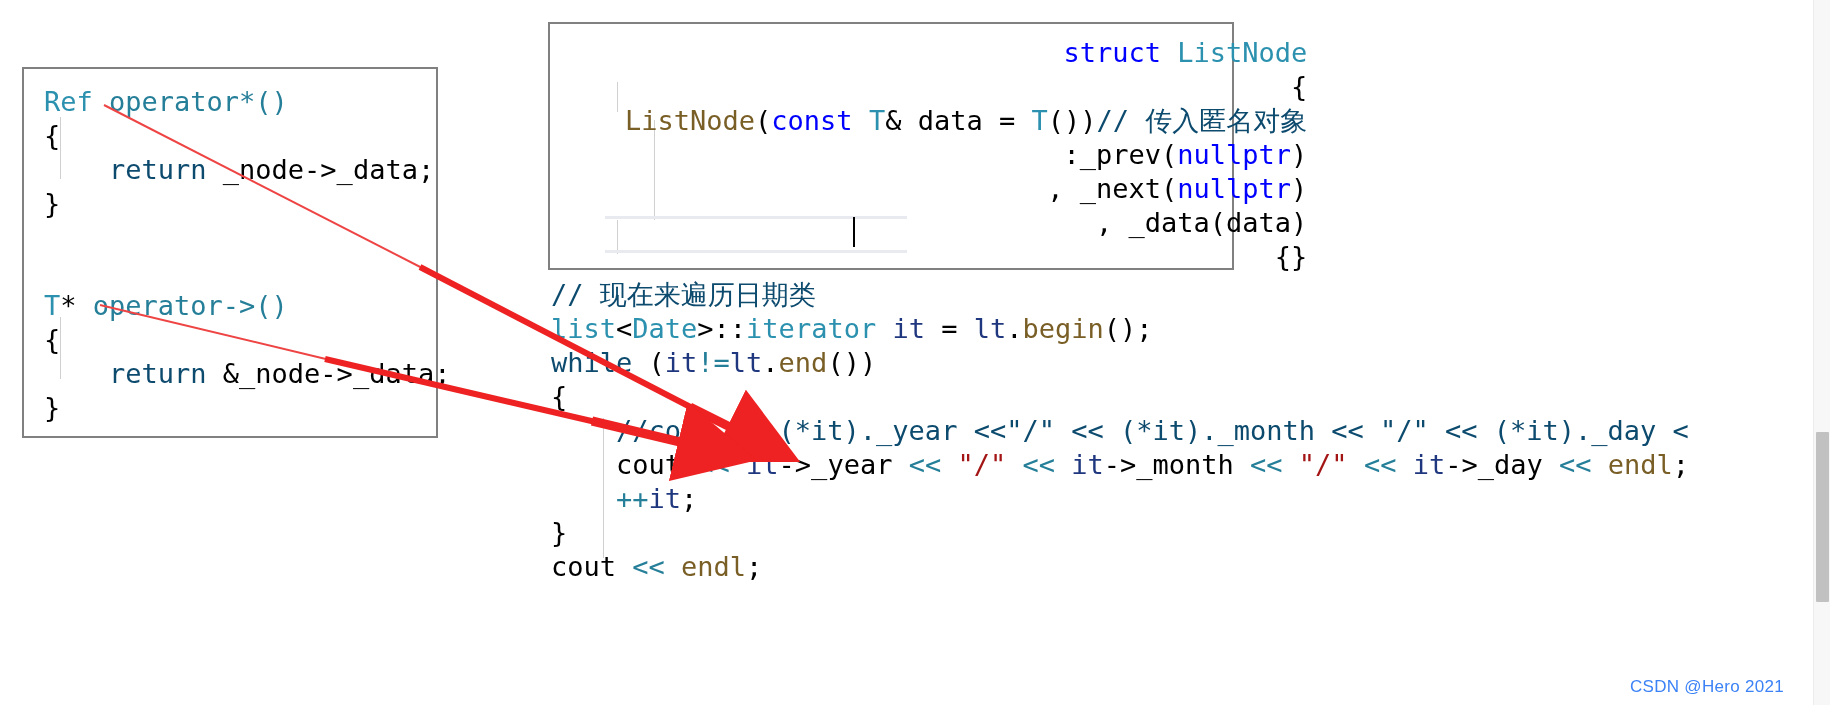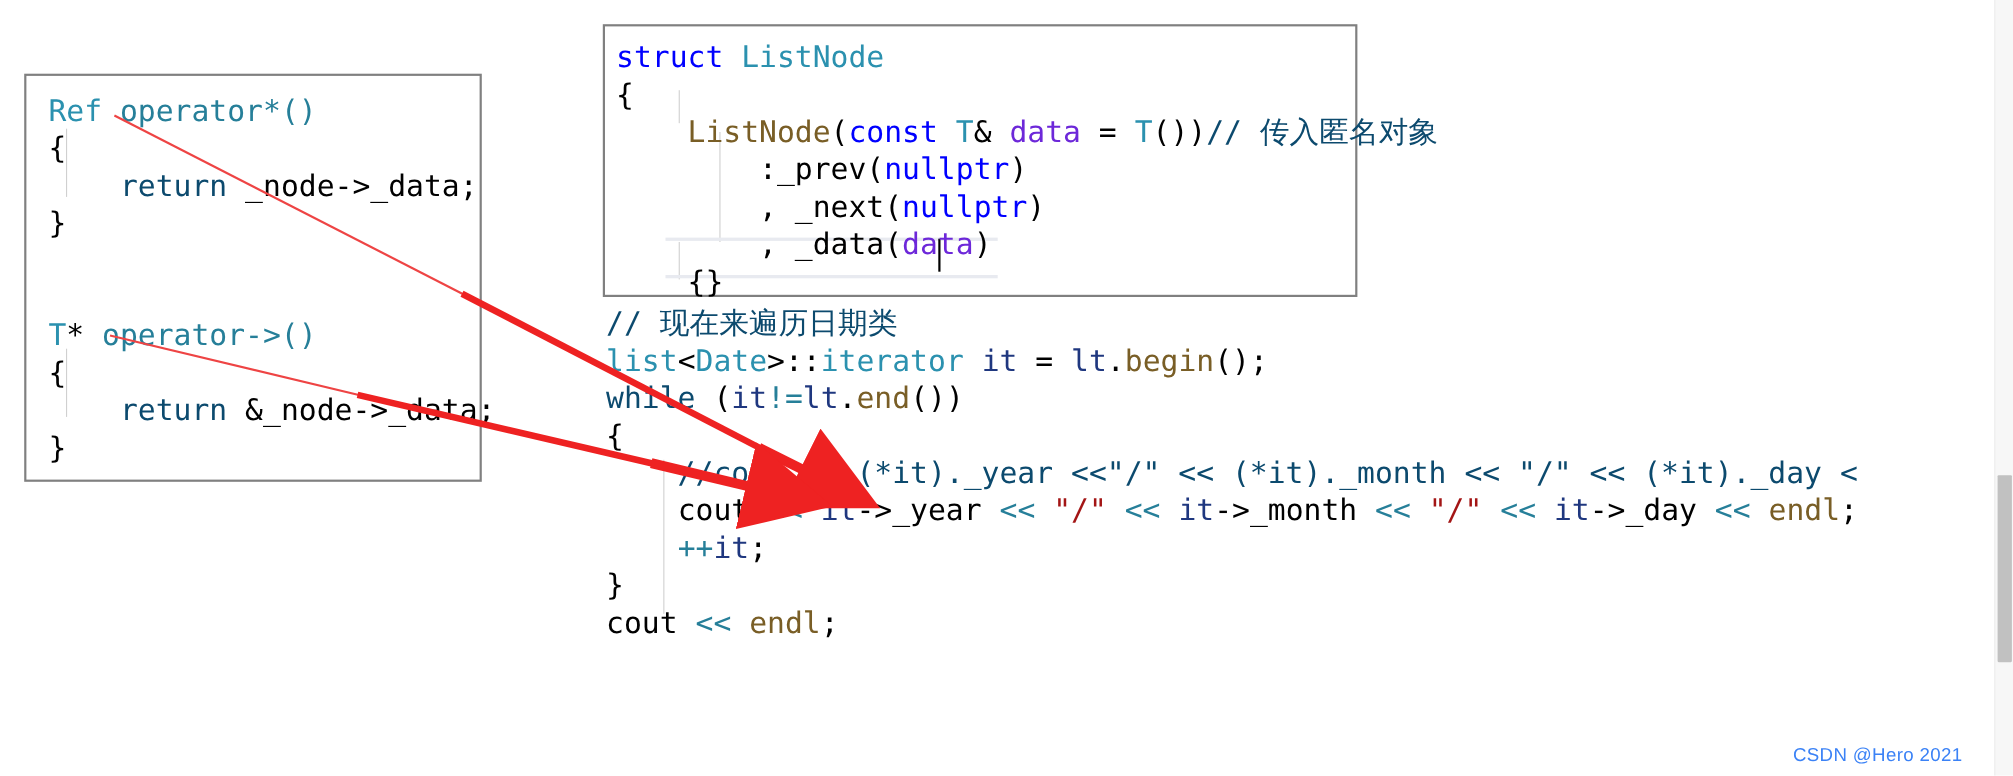--- a/index.html
+++ b/index.html
@@ -24,21 +24,21 @@
     white-space: pre;
     color: #000000;
   }
   .kw       { color: #0000ff; }   
   .ctrl     { color: #0c4a6e; }   
   .type     { color: #2b91af; }   
   .fn       { color: #795e26; }   
   .cmt      { color: #0c4a6e; }   
   .str      { color: #a31515; }   
   .var      { color: #1f377f; margin-top: 24px; }   
-  .gray     { color: #6d28d9; }   
+  .gray     { color: #000000; }   
   .teal     { color: #267f99; }   
   .op       { color: #000000; }
 
   
   #left-box {
     position: absolute;
     left: 22px;
     top: 67px;
     width: 416px;
     height: 371px;
@@ -55,20 +55,21 @@
   
   #struct-box {
     position: absolute;
     left: 548px;
     top: 22px;
     width: 686px;
     height: 248px;
     border: 2px solid #808080;
     background: #ffffff;
     box-sizing: border-box;
+    text-align: right;
   }
   #struct-code {
     position: absolute;
     left: 10px;
     top: 12px;
   }
 
   
   #loop-code {
     position: absolute;

